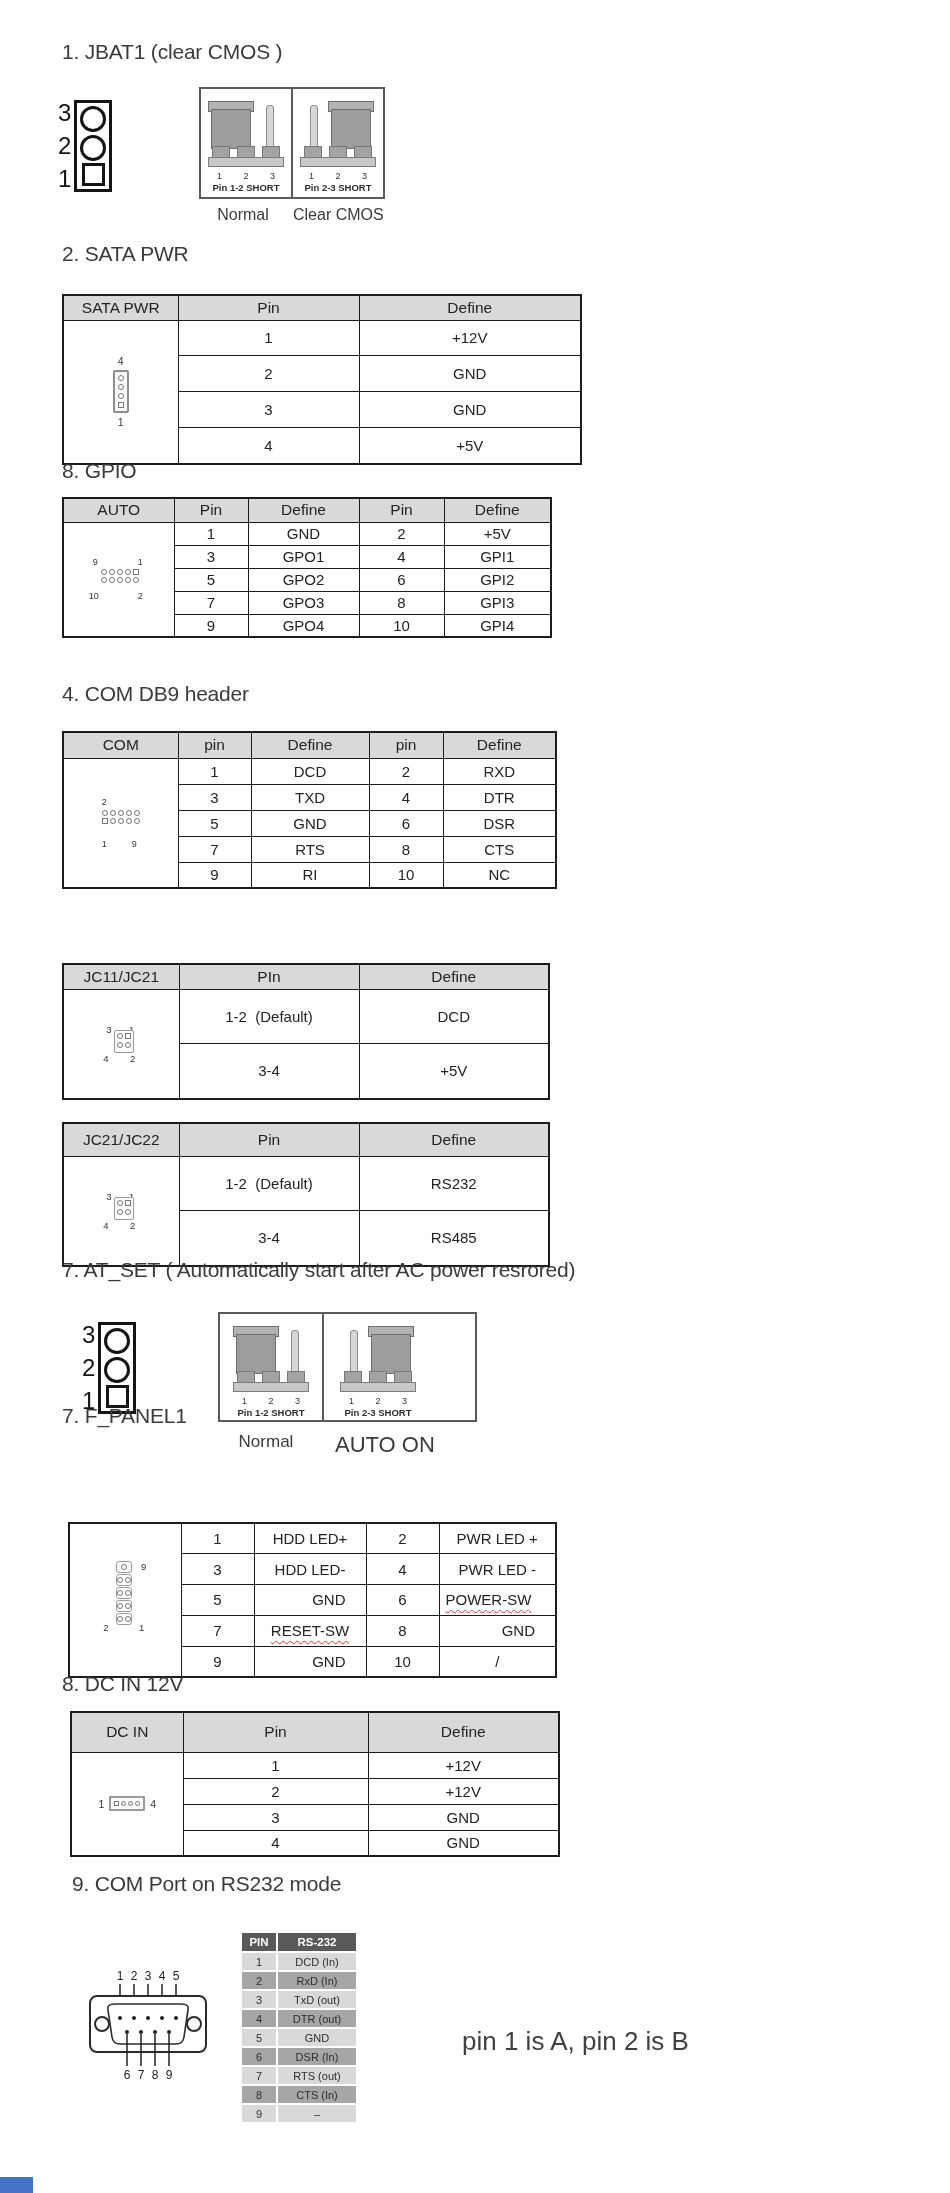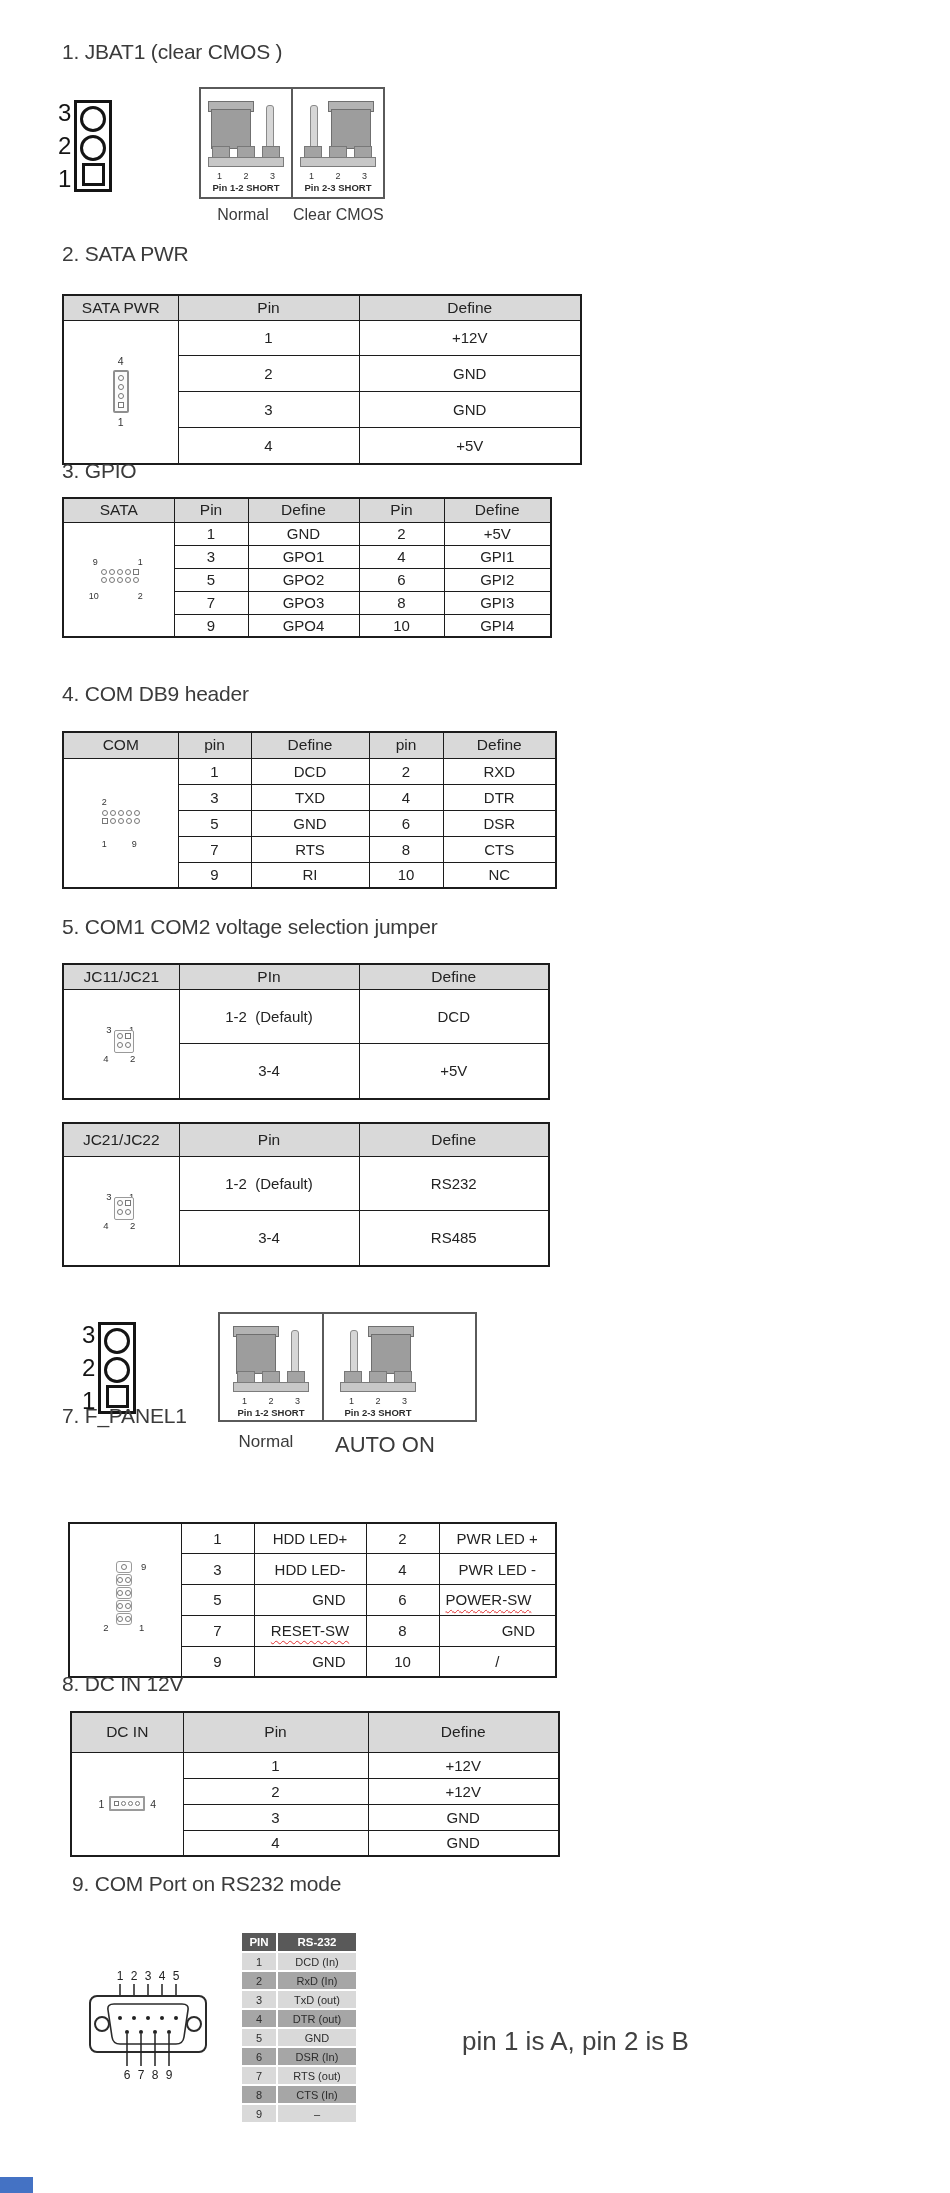--- a/index.html
+++ b/index.html
@@ -198,32 +198,32 @@
           <td>3</td>
           <td>GND</td>
         </tr>
     <tr style="height:26px">
           <td>4</td>
           <td>+5V</td>
         </tr>
   </tbody>
     </table>
 
-  <div class="sec-title" style="left:62px;top:459px">3. GPIO</div>
+  <div class="sec-title" style="left:62px;top:459px">8. GPIO</div>
   <table class="tbl" style="left:62px;top:497px">
     <colgroup>
         <col style="width:111px">
         <col style="width:74px">
         <col style="width:111px">
         <col style="width:85px">
         <col style="width:107px">
       </colgroup>
     <tbody>
         <tr class="hdr" style="height:24px">
-      <td>SATA</td>
+      <td>AUTO</td>
       <td>Pin</td>
       <td>Define</td>
       <td>Pin</td>
       <td>Define</td>
     </tr>
     <tr style="height:23px">
       <td rowspan="5">
         <div class="gpio-diag">
           <span class="tl">9</span>
           <span class="tr">1</span>
@@ -321,21 +321,20 @@
         </tr>
     <tr style="height:26px">
           <td>9</td>
           <td>RI</td>
           <td>10</td>
           <td>NC</td>
         </tr>
   </tbody>
     </table>
 
-  <div class="sec-title" style="left:62px;top:915px">5. COM1 COM2 voltage selection jumper</div>
   <table class="tbl" style="left:62px;top:963px">
     <colgroup>
         <col style="width:116px">
         <col style="width:180px">
         <col style="width:190px">
       </colgroup>
     <tbody>
         <tr class="hdr" style="height:25px">
       <td>JC11/JC21</td>
       <td>PIn</td>
@@ -392,20 +391,21 @@
       <td>1-2  (Default)</td>
       <td>RS232</td>
     </tr>
     <tr style="height:35px">
           <td>3-4</td>
           <td>RS485</td>
         </tr>
   </tbody>
     </table>
 
+  <div class="sec-title" style="left:62px;top:1258px">7. AT_SET ( Automatically start after AC power resrored)</div>
 
   <div class="pin3" style="left:82px;top:1322px">
     <div class="pin3-nums">
       <span>3</span>
       <span>2</span>
       <span>1</span>
     </div>
     <div class="pin3-box">
       <span class="pc"></span>
       <span class="pc"></span>

